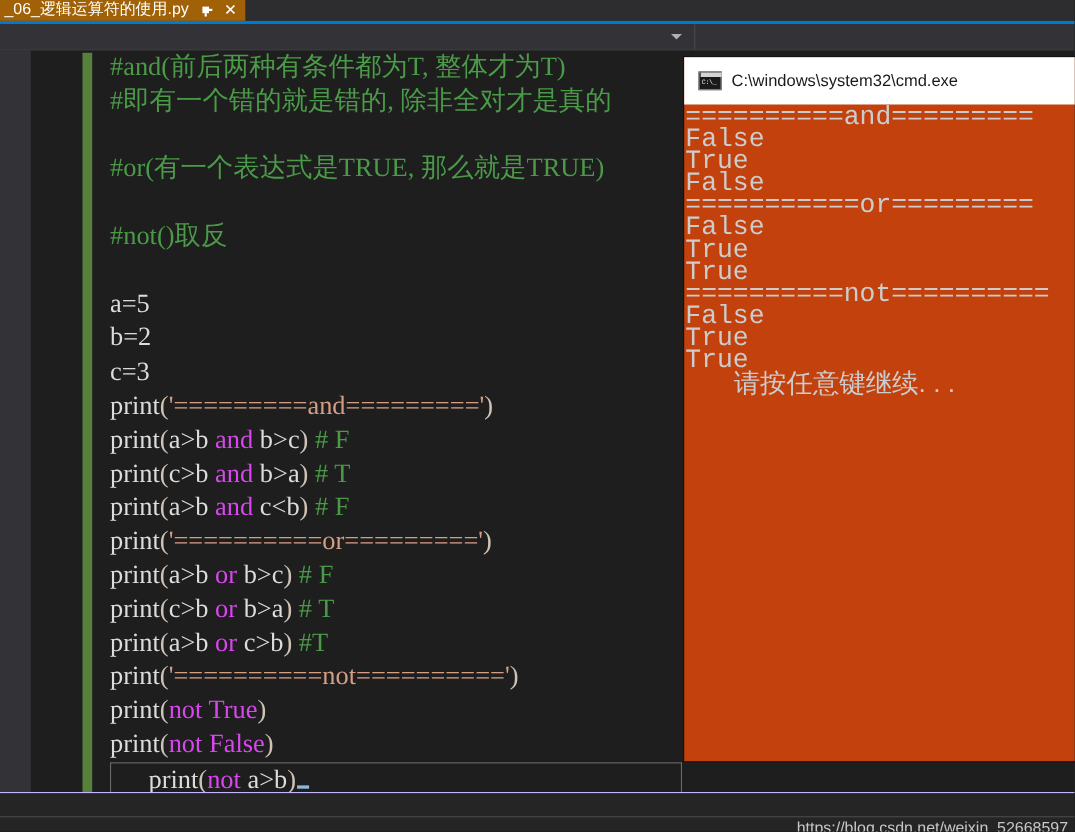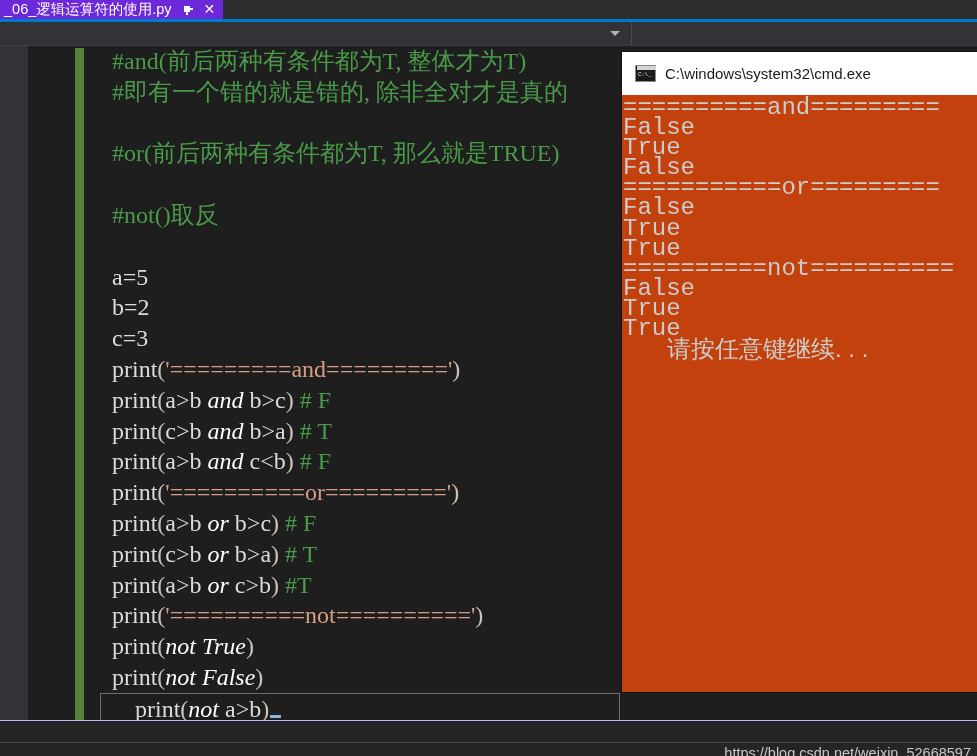--- a/index.html
+++ b/index.html
@@ -11,21 +11,21 @@
   }
   #app { position:relative; width:977px; height:756px; background:#1f1f1f; }
 
   
   .tabstrip {
     position:absolute; left:0; top:0; width:977px; height:19px;
     background:#2d2d30;
   }
   .tab {
     position:absolute; left:0; top:0; height:19px;
-    background:#6d28d9; color:#ffffff;
+    background:#a16207; color:#ffffff;
     display:flex; align-items:center;
     padding:0 6px 0 4px;
     font-family:"Liberation Sans","DejaVu Sans",sans-serif;
     font-size:14px; line-height:19px; white-space:nowrap;
   }
   .tab-title { font-size:14.5px; letter-spacing:0px; }
   .tab-pin {
     display:inline-block; width:14px; height:14px;
     margin-left:9px; position:relative; color:#fff;
     font-size:12px; line-height:14px; text-align:center;
@@ -86,39 +86,39 @@
     position:absolute; left:84px; top:0; right:0; height:674px;
     background:#1e1e1e;
     overflow:hidden;
   }
   .code-line {
     height:30.8px; line-height:30.8px;
     font-family:"Liberation Serif","DejaVu Serif",serif;
     font-size:24px;
     color:#dcdcdc;
     white-space:pre;
-    padding-left:28px;
+    padding-left:16px;
     position:relative;
   }
   .cur-line {
     border:1px solid #6b6b6b;
     padding-left:34px;
     height:32px;
     margin-left:16px;
     width:520px;
     line-height:30px;
   }
   .caret {
     display:inline-block; width:11px; height:3px;
     background:#8fb8d8; vertical-align:baseline;
     margin-left:1px; position:relative; top:1px;
   }
   .c-comment { color:#4a9a48; }
   .c-string  { color:#d69d85;margin-top:20px; }
-  .c-kw      { color:#ffffff;font-style:italic; }
+  .c-kw      { color:#d946ef; }
   .c-plain   { color:#dcdcdc; }
   .c-punct   { color:#cfc2b5; }
   .c-ident   { color:#dcdcdc; }
 
   
   .console-win {
     position:absolute; left:622px; top:52px; width:378px; height:640px;
     background:#c2410c;
     box-shadow:0 0 0 1px #111;
   }
@@ -203,21 +203,21 @@
     </div>
 
     <div class="code-area">
 
       <div class="code-line"><span class="c-comment">#and(前后两种有条件都为T, 整体才为T)</span></div>
 
       <div class="code-line"><span class="c-comment">#即有一个错的就是错的, 除非全对才是真的</span></div>
 
       <div class="code-line"><span></span></div>
 
-      <div class="code-line"><span class="c-comment">#or(前后两种有条件都为T, 那么就是TRUE)</span></div>
+      <div class="code-line"><span class="c-comment">#or(有一个表达式是TRUE, 那么就是TRUE)</span></div>
 
       <div class="code-line"><span></span></div>
 
       <div class="code-line"><span class="c-comment">#not()取反</span></div>
 
       <div class="code-line"><span></span></div>
 
       <div class="code-line"><span class="c-plain">a=5</span></div>
 
       <div class="code-line"><span class="c-plain">b=2</span></div>

